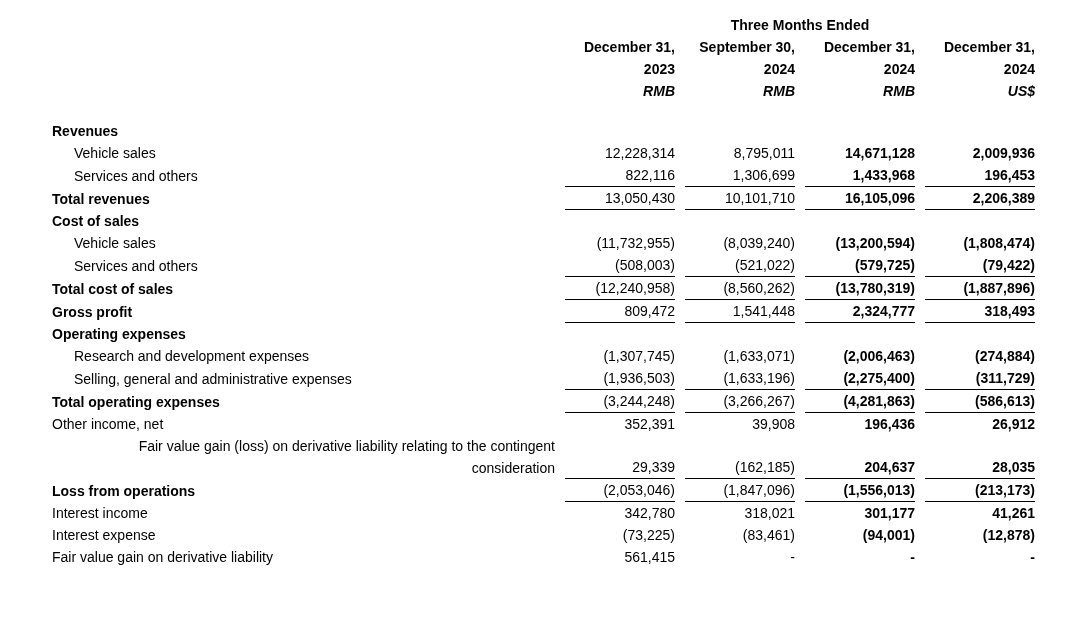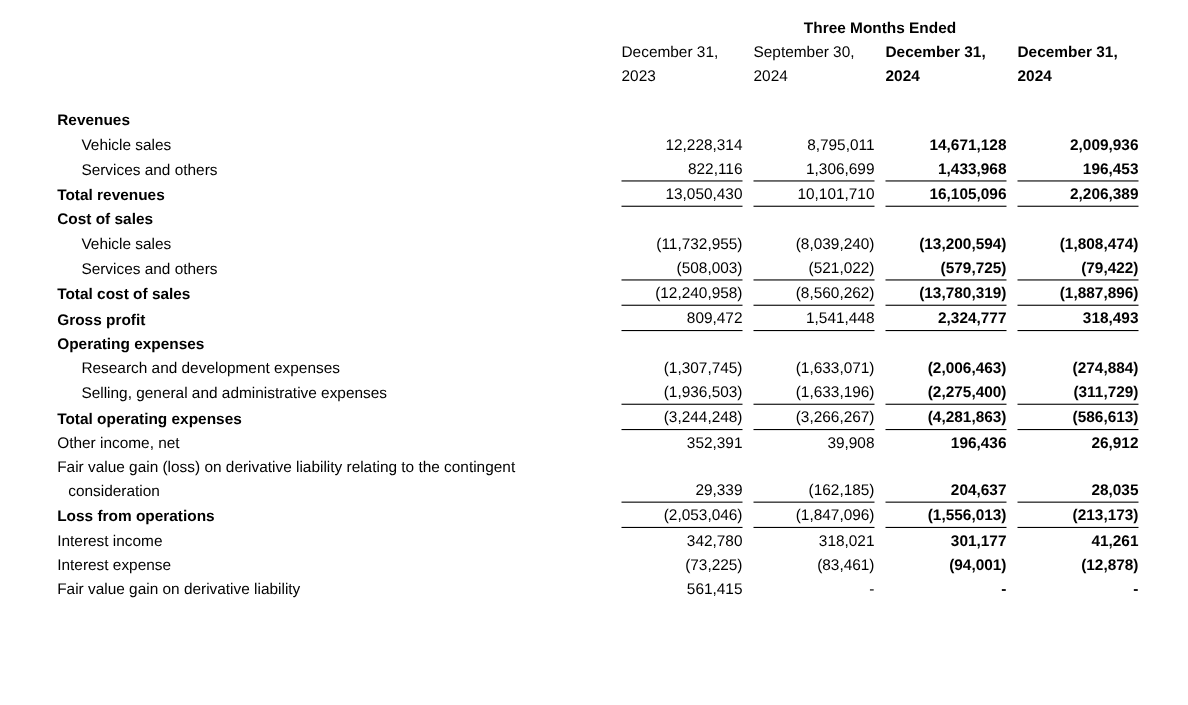--- a/index.html
+++ b/index.html
@@ -33,36 +33,39 @@
     overflow: visible;
   }
   
   tr.h-period th {
     text-align: center;
     font-weight: bold;
     height: 26px;
     vertical-align: bottom;
   }
   tr.h-date td, tr.h-year td, tr.h-cur td {
+    text-align: right;
     height: 22px;
+    font-weight: bold;
   }
   tr.h-cur td { font-style: italic; }
   .hbold { font-weight: bold; }
   tr.spacer td { height: 18px; }
   
   td.label {
     text-align: left;
     white-space: normal;
   }
   td.num { text-align: right; }
   td.num.c2, td.num.c3 { font-weight: bold; }
   tr.r td { height: 22px; }
   tr.r.wrap td.label {
     padding-left: 10px;
     text-indent: -10px;
+    text-align: right;
   }
   td.label.bold { font-weight: bold; margin-top: 48px; }
   td.label.indent { padding-left: 22px; }
   td.num.u { border-bottom: 1.5px solid #000000; margin-top: 40px; }
 </style>
 </head>
 <body>
 
 <div class="page">
   <table class="fin">
@@ -85,20 +88,27 @@
         <td class="hbold">December 31,</td>
         <td class="hbold">December 31,</td>
       </tr>
       <tr class="h-year">
         <td></td>
         <td>2023</td>
         <td>2024</td>
         <td class="hbold">2024</td>
         <td class="hbold">2024</td>
       </tr>
+      <tr class="h-cur">
+        <td></td>
+        <td>RMB</td>
+        <td>RMB</td>
+        <td class="hbold">RMB</td>
+        <td class="hbold">US$</td>
+      </tr>
       <tr class="spacer">
         <td colspan="5"></td>
       </tr>
     </thead>
     <tbody id="rows">
         <tr class="r">
     <td class="label bold">Revenues</td>
     <td class="num c0"></td>
     <td class="num c1"></td>
     <td class="num c2"></td>

